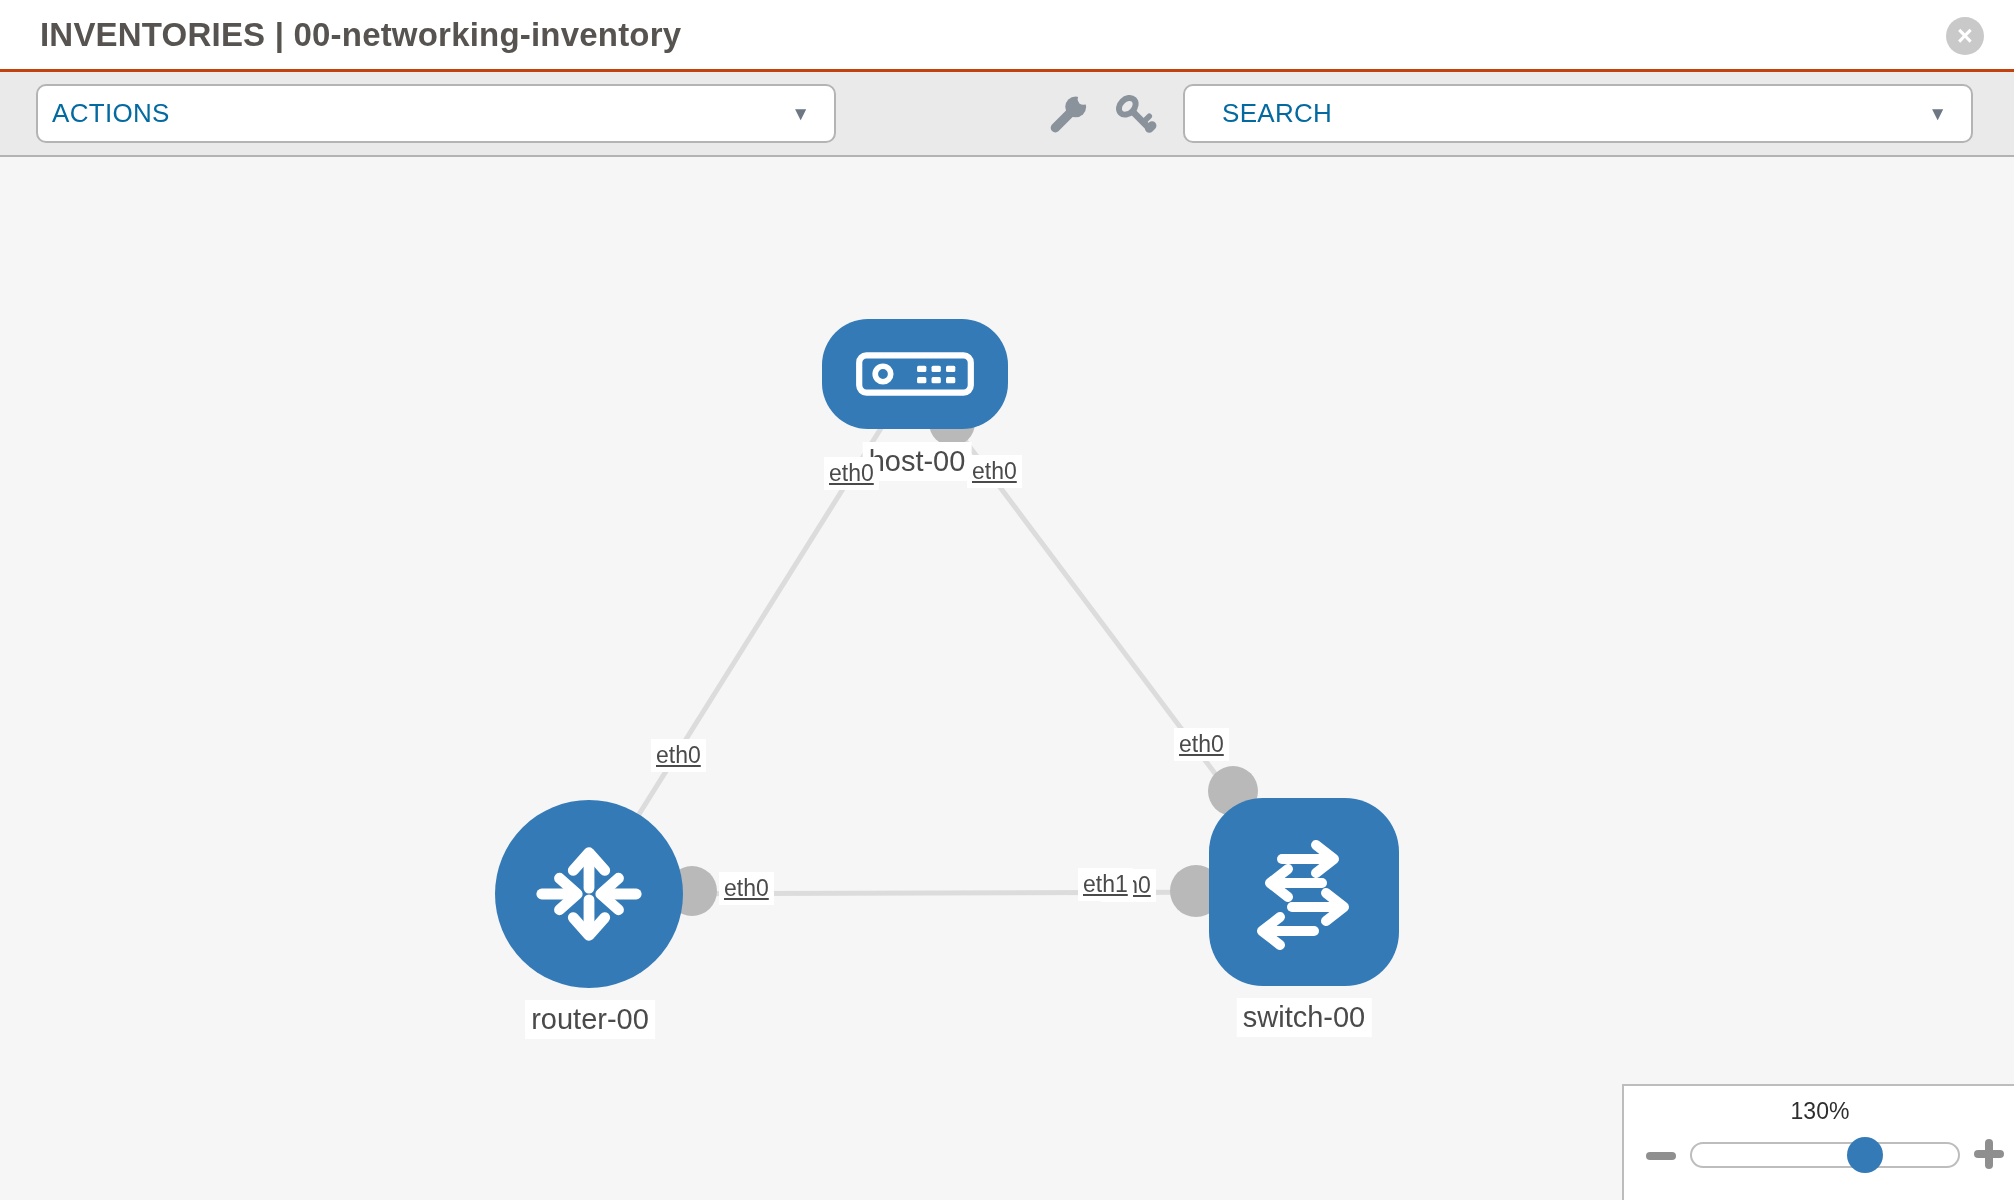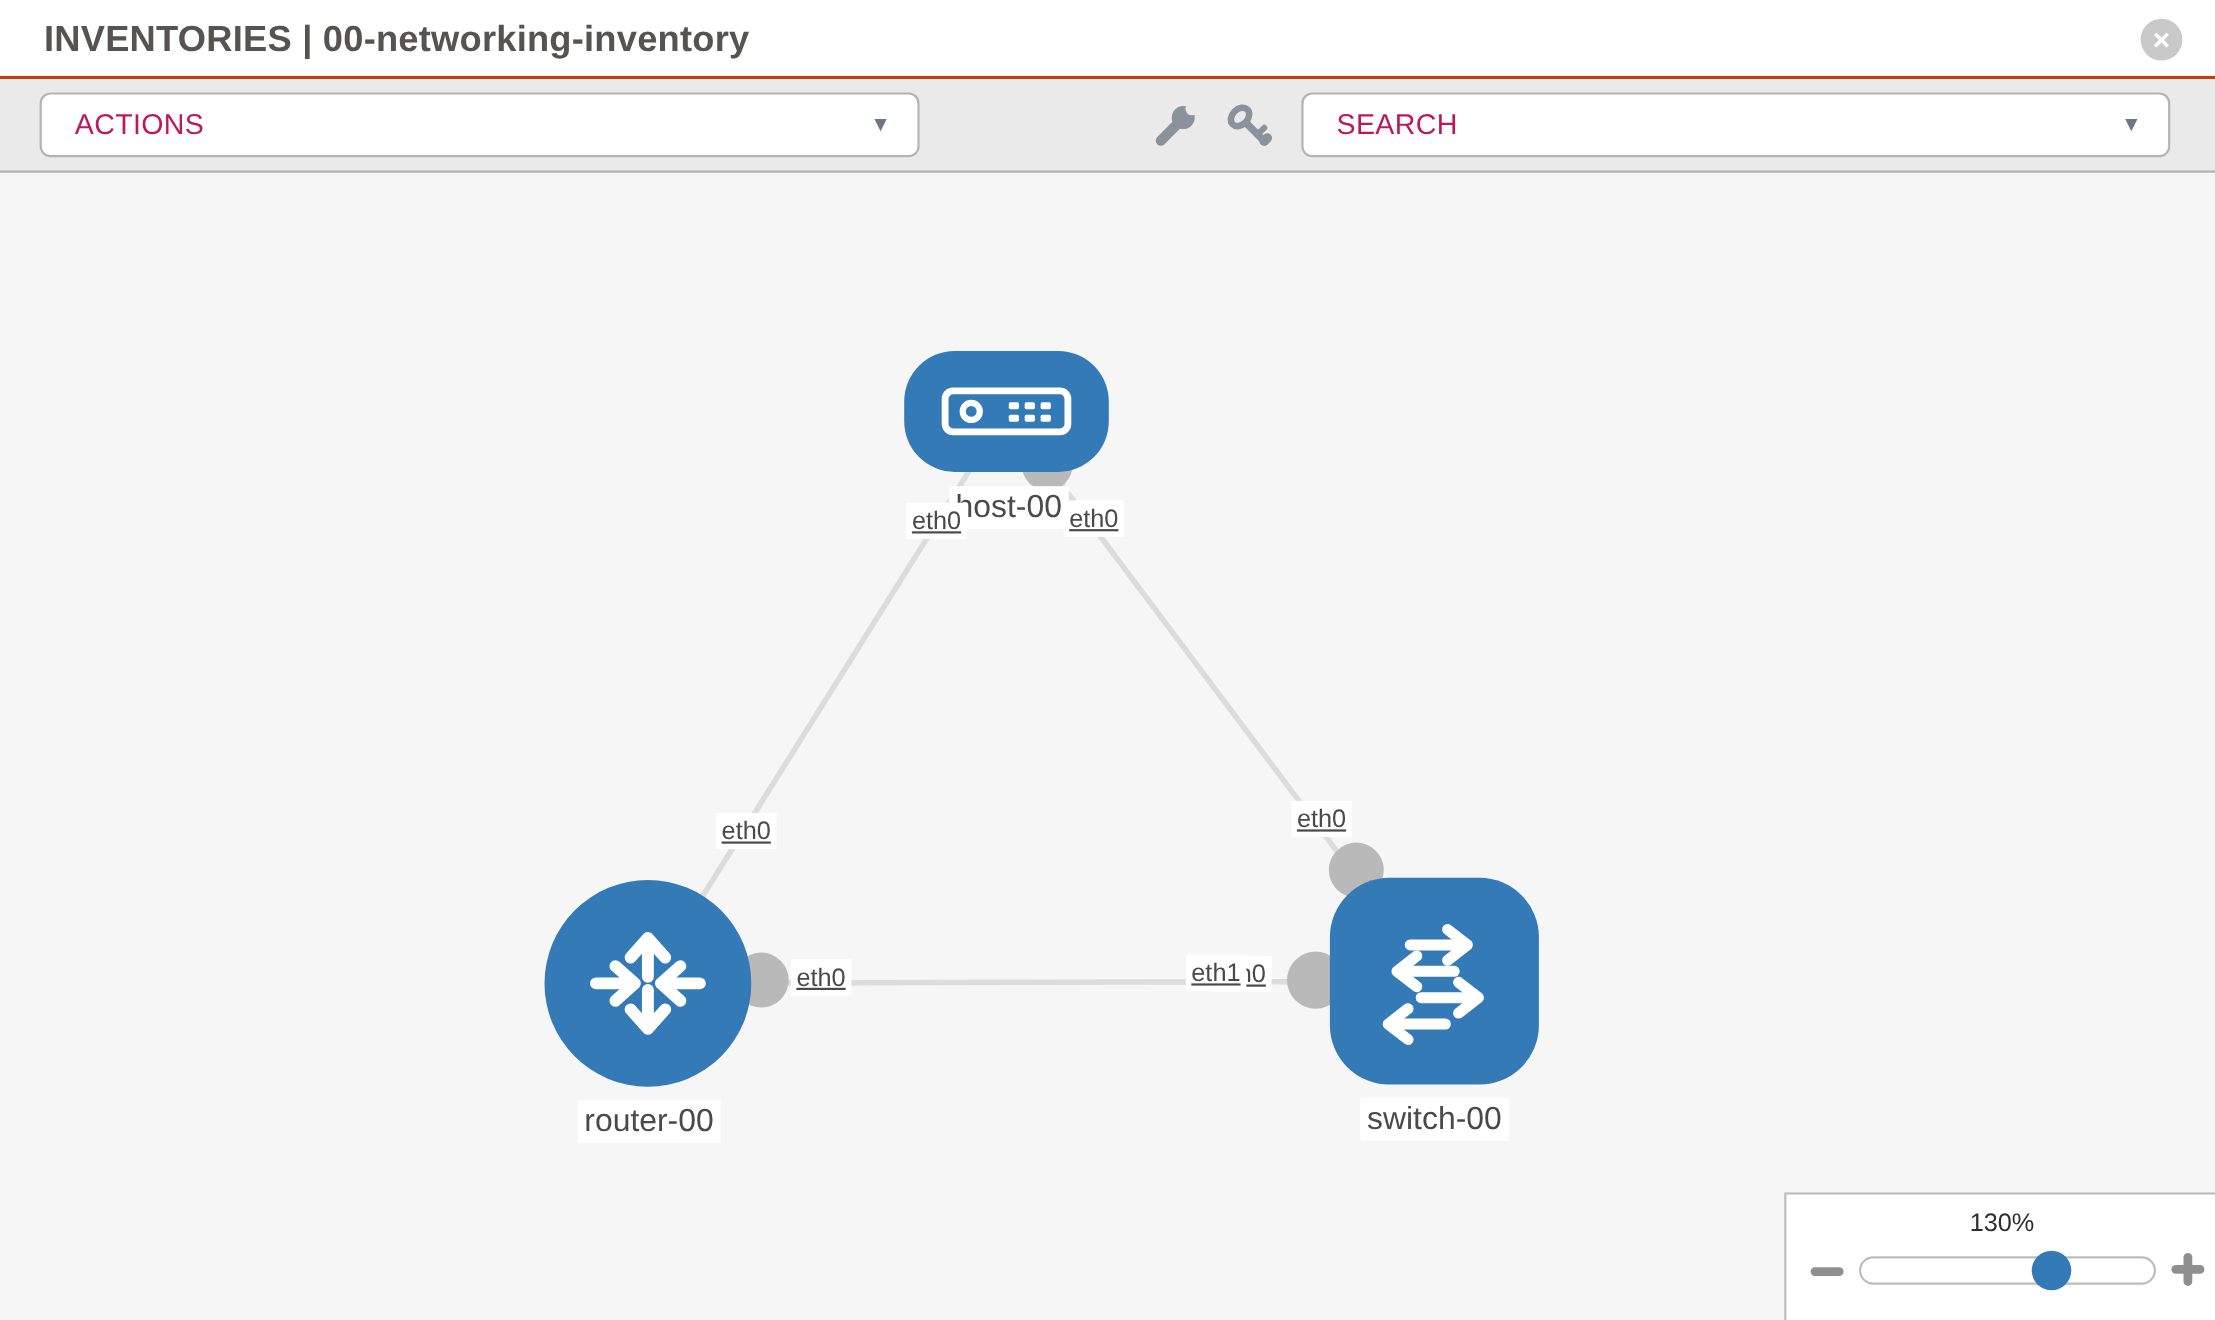--- a/index.html
+++ b/index.html
@@ -12,25 +12,25 @@
   .titlebar h1 { position:absolute; left:40px; top:50%; transform:translateY(-50%);
                  font-size:33px; font-weight:bold; color:#575350; letter-spacing:.2px; }
   .close-btn { position:absolute; right:30px; top:17px; width:38px; height:38px; border-radius:50%;
                background:#c9c9c9; color:#ffffff; display:flex; align-items:center; justify-content:center;
                font-size:27px; font-weight:bold; cursor:pointer; line-height:1; }
 
   
   .toolbar { position:relative; height:85px; background:#eaeaea; border-bottom:2px solid #b3b3b3; }
   .select-box { position:absolute; top:12px; height:59px; background:#ffffff; border:2px solid #b4b4b4;
                 border-radius:10px; display:flex; align-items:center; cursor:pointer; }
-  .select-box .ph { margin-left:30px; font-size:26px; color:#be185d; letter-spacing:.3px; }
+  .select-box .ph { margin-left:14px; font-size:26px; color:#0369a1; letter-spacing:.3px; }
   .select-box .caret { position:absolute; right:24px; top:50%; transform:translateY(-50%);
                        font-size:19px; color:#6d7884; }
   .sel-actions { left:36px; width:800px; }
-  .sel-search  { left:1183px; width:790px; }
+  .sel-search  { left:1183px; width:790px;padding-left:23px; }
   .tool-icon { position:absolute; top:14px; width:56px; height:56px; display:flex;
                align-items:center; justify-content:center; cursor:pointer; }
   .ti-wrench { left:1040px; }
   .ti-key    { left:1107px; }
 
   
   .canvas { position:absolute; left:0; top:160px; width:2014px; height:1040px; background:#f6f6f6; overflow:hidden; }
   .canvas svg.links { position:absolute; left:0; top:0; z-index:1; }
 
   .node { position:absolute; z-index:2; background:#337ab7; display:flex; align-items:center;

